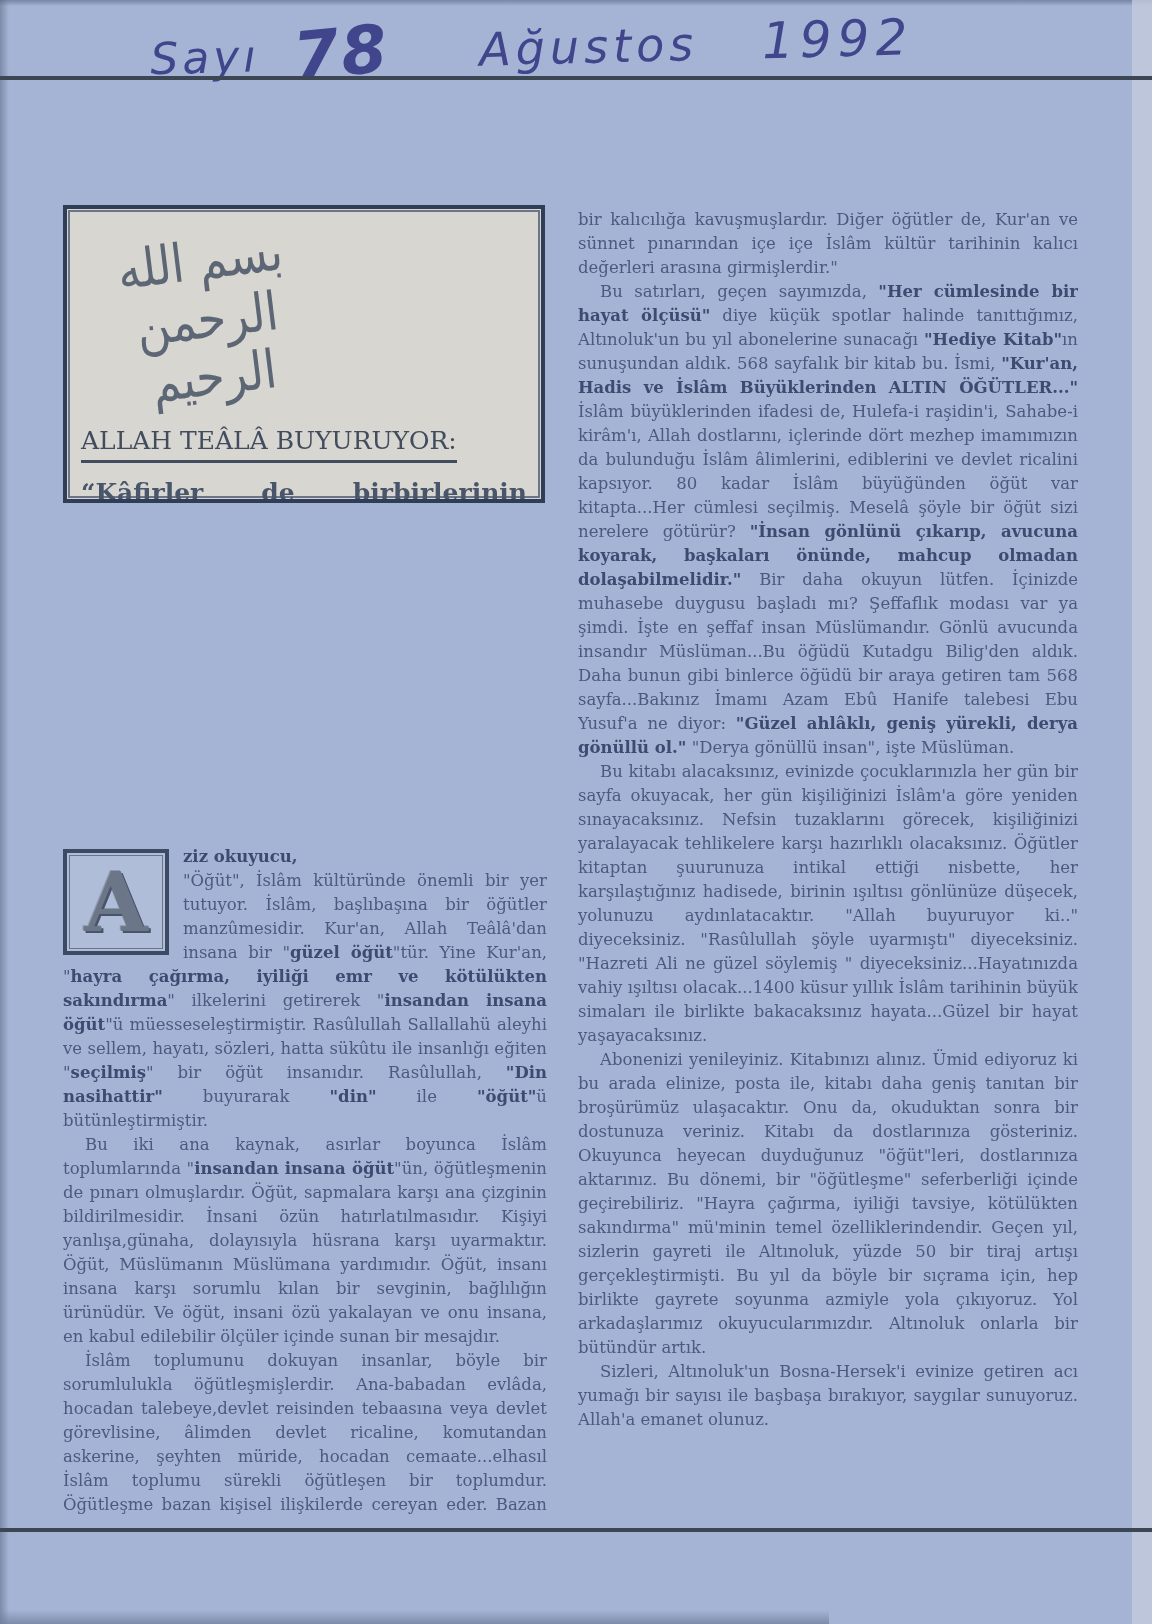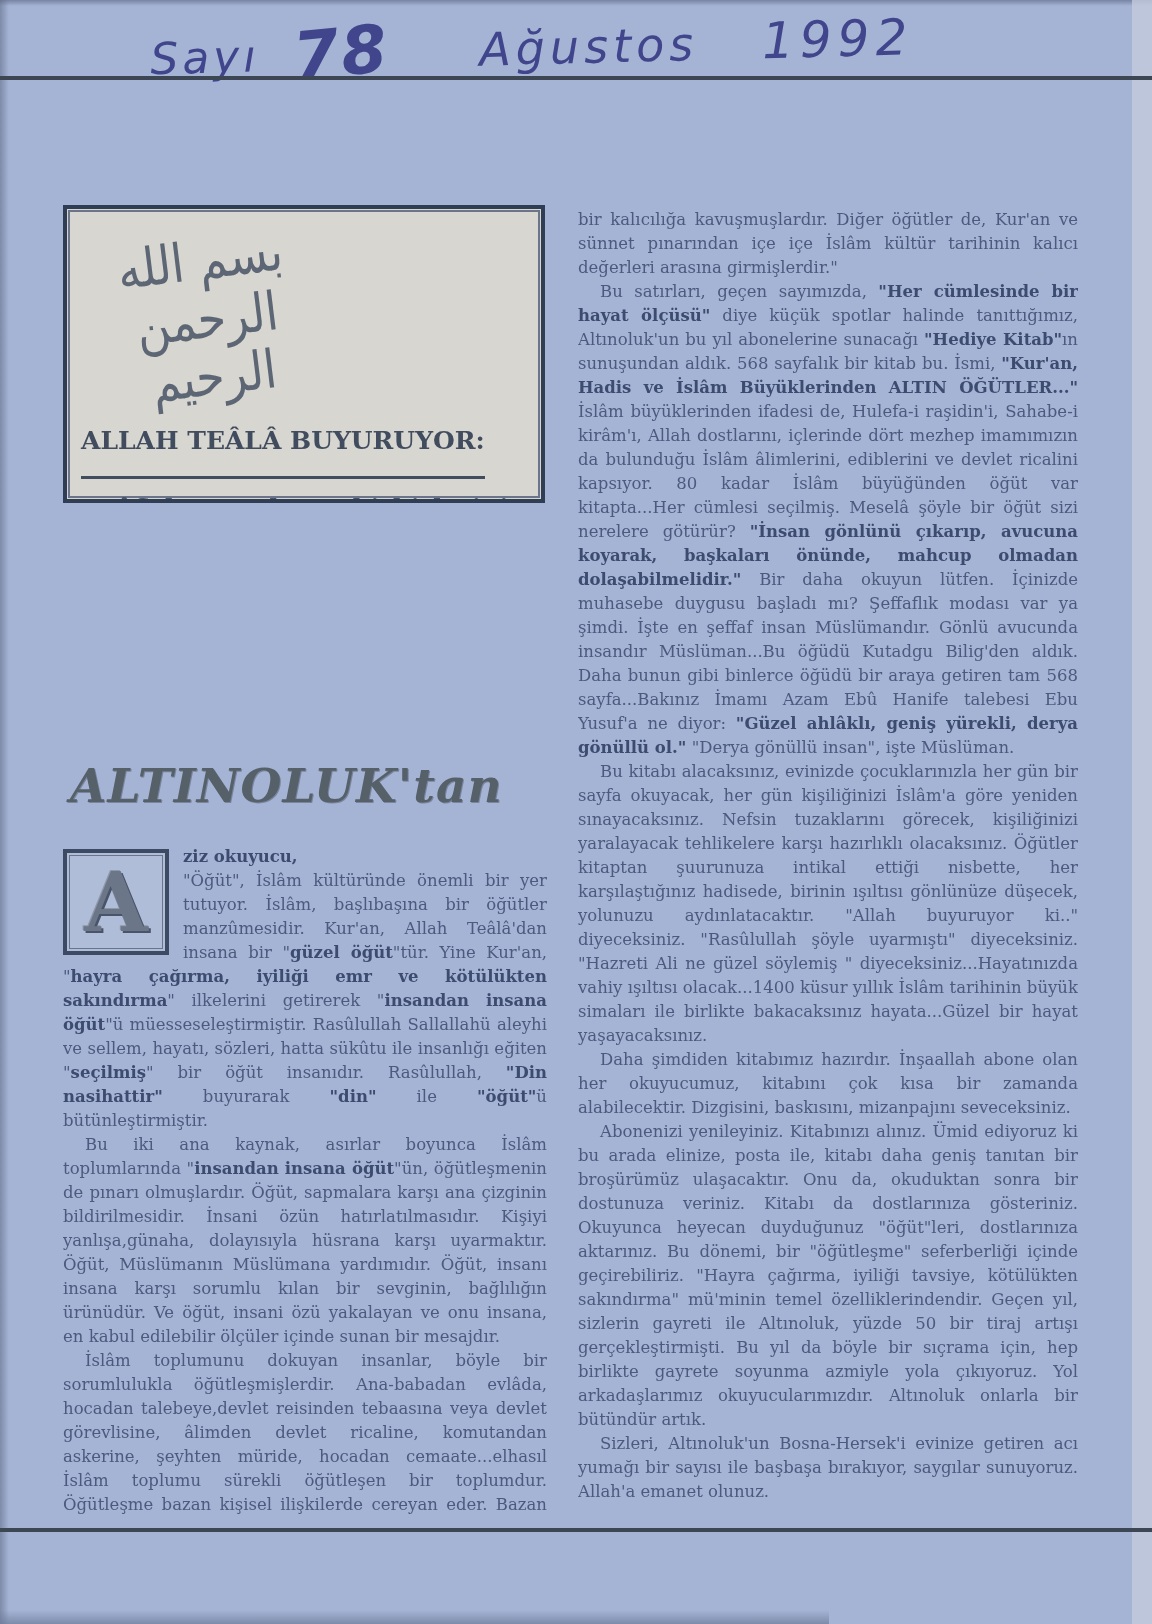--- a/index.html
+++ b/index.html
@@ -28,22 +28,22 @@
   .rule-bottom{top:1528px;}
 
   
   .quote-box{position:absolute;left:63px;top:205px;width:482px;height:298px;
     background:#d7d6d0;border:4px solid #2f3d55;box-shadow:inset 0 0 0 1px #d7d6d0, inset 0 0 0 3px #6b7489;
     box-sizing:border-box;padding:12px 14px 10px 14px;color:#4e5868;overflow:hidden;}
   .calligraphy{float:left;width:252px;height:188px;display:flex;align-items:center;justify-content:center;
     margin:4px 10px 4px 0;}
   .calligraphy span{font-family:"DejaVu Sans",sans-serif;font-size:46px;color:#5d6674;
     transform:rotate(-7deg) scaleY(1.15);line-height:1.1;text-align:center;display:block;}
-  .quote-header{font-weight:bold;font-size:25px;line-height:31px;color:#414c5e;
-    display:inline-block;border-bottom:3px solid #414c5e;padding-bottom:20px;margin-top:8px;}
+  .quote-header{font-weight:normal;font-size:25px;line-height:31px;color:#414c5e;
+    display:inline-block;border-bottom:3px solid #414c5e;padding-bottom:4px;margin-top:8px;}
   .quote-text{font-weight:bold;font-size:25px;line-height:31px;text-align:justify;margin-top:14px;color:#49556a;}
 
   
   .section-heading{position:absolute;left:70px;top:758px;font-size:47px;font-weight:bold;font-style:italic;
     color:#566069;letter-spacing:1px;text-shadow:1px 1px 0 rgba(40,50,60,.35);}
 
   
   .col{position:absolute;color:#4b5a7e;font-size:16.5px;line-height:24px;text-align:justify;}
   .col .para{margin:0;}
   .col .para.indent{text-indent:22px;}
@@ -79,39 +79,37 @@
 
   <div class="quote-box">
     <div class="calligraphy">
       <span>بسم الله الرحمن الرحيم</span>
     </div>
     <div class="quote-header">ALLAH TEÂLÂ BUYURUYOR:</div>
     <div class="quote-text">“Kâfirler de birbirlerinin dostudurlar. Eğer birbirinizle yardımlaşmazsanız, yeryüzünde bir fitne ve büyük bir fesat doğar.”</div>
     
   </div>
 
-  <div class="section-heading">ALTINOLUK'tan</div>
 
   <div class="col col-left">
     <div class="dropcap-box">
       <span>A</span>
     </div>
     <div>
         <p class="para"><span class="bold">ziz okuyucu,</span><br><span>"Öğüt", İslâm kültüründe önemli bir yer tutuyor. İslâm, başlıbaşına bir öğütler manzûmesidir. Kur'an, Allah Teâlâ'dan insana bir "</span><span class="bold">güzel öğüt</span><span>"tür. Yine Kur'an, "</span><span class="bold">hayra çağırma, iyiliği emr ve kötülükten sakındırma</span><span>" ilkelerini getirerek "</span><span class="bold">insandan insana öğüt</span><span>"ü müesseseleştirmiştir. Rasûlullah Sallallahü aleyhi ve sellem, hayatı, sözleri, hatta sükûtu ile insanlığı eğiten "</span><span class="bold">seçilmiş</span><span>" bir öğüt insanıdır. Rasûlullah, </span><span class="bold">"Din nasihattir"</span><span> buyurarak </span><span class="bold">"din"</span><span> ile </span><span class="bold">"öğüt"</span><span>ü bütünleştirmiştir.</span></p>
         <p class="para indent"><span>Bu iki ana kaynak, asırlar boyunca İslâm toplumlarında "</span><span class="bold">insandan insana öğüt</span><span>"ün, öğütleşmenin de pınarı olmuşlardır. Öğüt, sapmalara karşı ana çizginin bildirilmesidir. İnsani özün hatırlatılmasıdır. Kişiyi yanlışa,günaha, dolayısıyla hüsrana karşı uyarmaktır. Öğüt, Müslümanın Müslümana yardımıdır. Öğüt, insanı insana karşı sorumlu kılan bir sevginin, bağlılığın ürünüdür. Ve öğüt, insani özü yakalayan ve onu insana, en kabul edilebilir ölçüler içinde sunan bir mesajdır.</span></p>
         <p class="para indent"><span>İslâm toplumunu dokuyan insanlar, böyle bir sorumlulukla öğütleşmişlerdir. Ana-babadan evlâda, hocadan talebeye,devlet reisinden tebaasına veya devlet görevlisine, âlimden devlet ricaline, komutandan askerine, şeyhten müride, hocadan cemaate...elhasıl İslâm toplumu sürekli öğütleşen bir toplumdur. Öğütleşme bazan kişisel ilişkilerde cereyan eder. Bazan da asırları aşıp tüm ümmeti eğitecek bir kalıcılık kazanır. Kur'an ve Sünnet, Allah'ın lütfu ile, böyle, insanlığın ömrü ile eş</span></p>
       </div>
   </div>
 
   <div class="col col-right">
     <div>
         <p class="para"><span>bir kalıcılığa kavuşmuşlardır. Diğer öğütler de, Kur'an ve sünnet pınarından içe içe İslâm kültür tarihinin kalıcı değerleri arasına girmişlerdir."</span></p>
         <p class="para indent"><span>Bu satırları, geçen sayımızda, </span><span class="bold">"Her cümlesinde bir hayat ölçüsü"</span><span> diye küçük spotlar halinde tanıttığımız, Altınoluk'un bu yıl abonelerine sunacağı </span><span class="bold">"Hediye Kitab"</span><span>ın sunuşundan aldık. 568 sayfalık bir kitab bu. İsmi, </span><span class="bold">"Kur'an, Hadis ve İslâm Büyüklerinden ALTIN ÖĞÜTLER..."</span><span> İslâm büyüklerinden ifadesi de, Hulefa-i raşidin'i, Sahabe-i kirâm'ı, Allah dostlarını, içlerinde dört mezhep imamımızın da bulunduğu İslâm âlimlerini, ediblerini ve devlet ricalini kapsıyor. 80 kadar İslâm büyüğünden öğüt var kitapta...Her cümlesi seçilmiş. Meselâ şöyle bir öğüt sizi nerelere götürür? </span><span class="bold">"İnsan gönlünü çıkarıp, avucuna koyarak, başkaları önünde, mahcup olmadan dolaşabilmelidir."</span><span> Bir daha okuyun lütfen. İçinizde muhasebe duygusu başladı mı? Şeffaflık modası var ya şimdi. İşte en şeffaf insan Müslümandır. Gönlü avucunda insandır Müslüman...Bu öğüdü Kutadgu Bilig'den aldık. Daha bunun gibi binlerce öğüdü bir araya getiren tam 568 sayfa...Bakınız İmamı Azam Ebû Hanife talebesi Ebu Yusuf'a ne diyor: </span><span class="bold">"Güzel ahlâklı, geniş yürekli, derya gönüllü ol."</span><span> "Derya gönüllü insan", işte Müslüman.</span></p>
         <p class="para indent"><span>Bu kitabı alacaksınız, evinizde çocuklarınızla her gün bir sayfa okuyacak, her gün kişiliğinizi İslâm'a göre yeniden sınayacaksınız. Nefsin tuzaklarını görecek, kişiliğinizi yaralayacak tehlikelere karşı hazırlıklı olacaksınız. Öğütler kitaptan şuurunuza intikal ettiği nisbette, her karşılaştığınız hadisede, birinin ışıltısı gönlünüze düşecek, yolunuzu aydınlatacaktır. "Allah buyuruyor ki.." diyeceksiniz. "Rasûlullah şöyle uyarmıştı" diyeceksiniz. "Hazreti Ali ne güzel söylemiş " diyeceksiniz...Hayatınızda vahiy ışıltısı olacak...1400 küsur yıllık  İslâm tarihinin büyük simaları ile birlikte bakacaksınız hayata...Güzel bir hayat yaşayacaksınız.</span></p>
-        <p class="para indent"><span>Daha şimdiden kitabımız hazırdır. İnşaallah abone olan her okuyucumuz, kitabını çok kısa bir zamanda alabilecektir. Dizgisini, baskısını, mizanpajını seveceksiniz.</span></p>
         <p class="para indent"><span>Abonenizi yenileyiniz. Kitabınızı alınız. Ümid ediyoruz ki bu arada elinize, posta ile, kitabı daha geniş tanıtan bir broşürümüz ulaşacaktır. Onu da, okuduktan sonra bir dostunuza veriniz. Kitabı da dostlarınıza gösteriniz. Okuyunca heyecan duyduğunuz "öğüt"leri, dostlarınıza  aktarınız. Bu dönemi, bir "öğütleşme" seferberliği içinde geçirebiliriz. "Hayra çağırma, iyiliği tavsiye, kötülükten sakındırma" mü'minin temel özelliklerindendir. Geçen yıl, sizlerin gayreti ile Altınoluk, yüzde 50 bir tiraj artışı gerçekleştirmişti. Bu yıl da böyle bir sıçrama için, hep birlikte gayrete soyunma azmiyle yola çıkıyoruz. Yol arkadaşlarımız okuyucularımızdır. Altınoluk onlarla bir bütündür artık.</span></p>
         <p class="para indent space-before"><span>Sizleri, Altınoluk'un Bosna-Hersek'i evinize getiren acı yumağı bir sayısı ile başbaşa bırakıyor, saygılar sunuyoruz. Allah'a emanet olunuz.</span></p>
       </div>
   </div>
 
   <div class="rule rule-bottom"></div>
 
 </div>
 
 </body></html>

